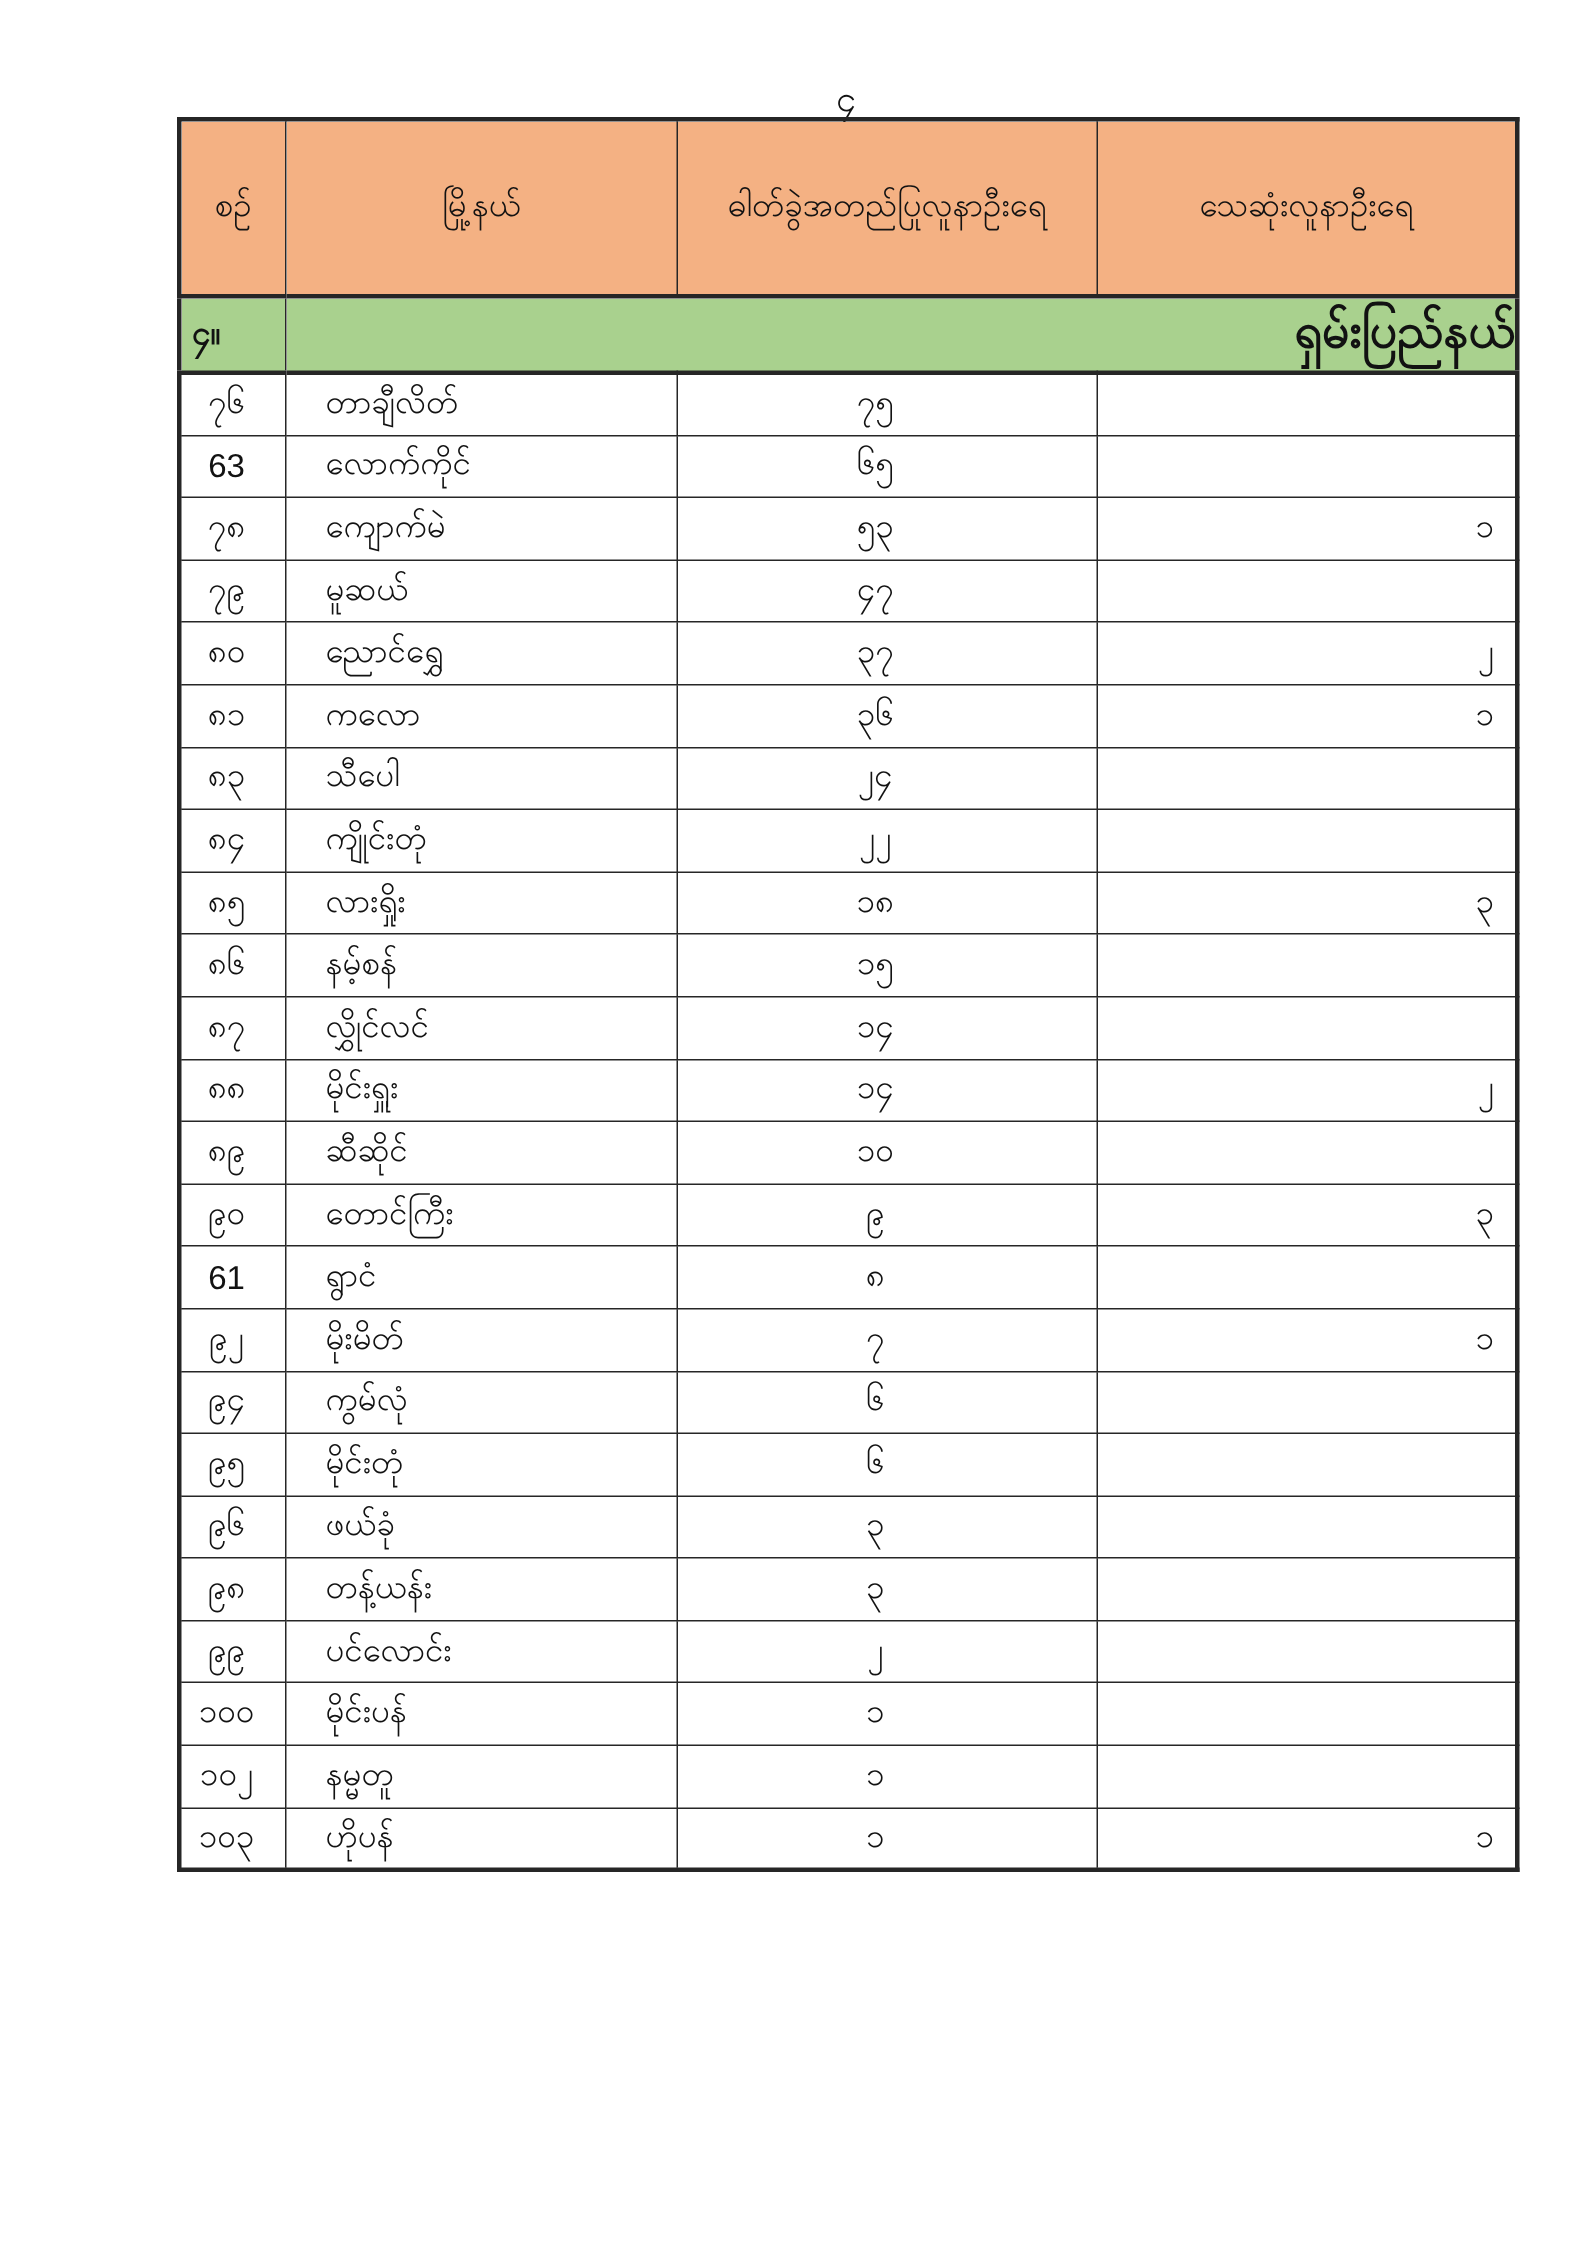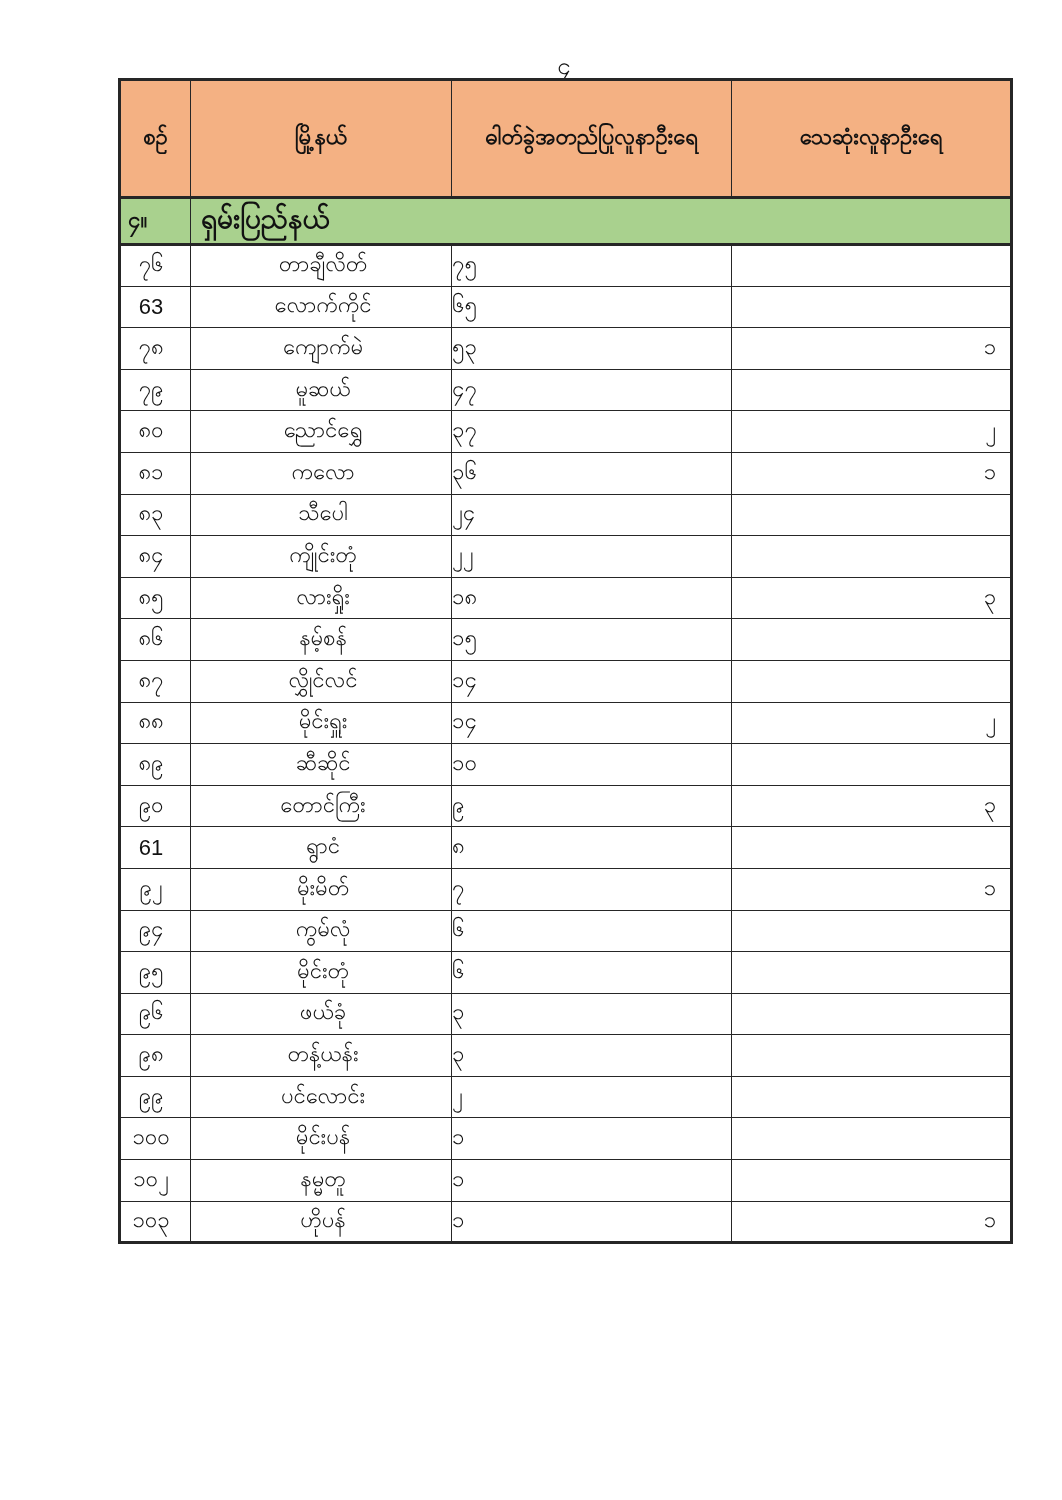--- a/index.html
+++ b/index.html
@@ -45,47 +45,47 @@
     border: 1px solid var(--border-col);
     vertical-align: middle;
     overflow: hidden;
     white-space: nowrap;
   }
   
   .covid-table thead tr { height: 118px; }
   .covid-table thead th {
     background: var(--header-bg);
     font-size: 22px;
-    font-weight: bold;
+    font-weight: normal;
     text-align: center;
     border-bottom: 3px solid var(--border-col);
   }
   
   tr.section-row { height: 47px; }
   tr.section-row td {
     background: var(--section-bg);
     font-weight: bold;
     border-bottom: 3px solid var(--border-col);
   }
   tr.section-row td.c-no {
     font-size: 22px;
     text-align: left;
     padding-left: 7px;
   }
   tr.section-row td.section-name {
-    font-size: 28px;
-    text-align: left;
+    font-size: 32px;
+    text-align: right;
     padding-left: 10px;
   }
   
   tr.data-row { height: 41.6px; }
   tr.data-row td { font-size: 22px; background: #FFFFFF; }
   td.c-no        { text-align: center; padding-right: 9px;  }
-  td.c-township  { text-align: center;  padding-left: 4px;  }
-  td.c-confirmed { text-align: left; padding-right: 16px; }
+  td.c-township  { text-align: left;  padding-left: 26px;  }
+  td.c-confirmed { text-align: center; padding-right: 16px; }
   td.c-deaths    { text-align: right; padding-right: 14px; }
 </style>
 </head>
 <body>
 
 <div class="page">
 
   <div class="page-number">၄</div>
 
   <table class="covid-table">

